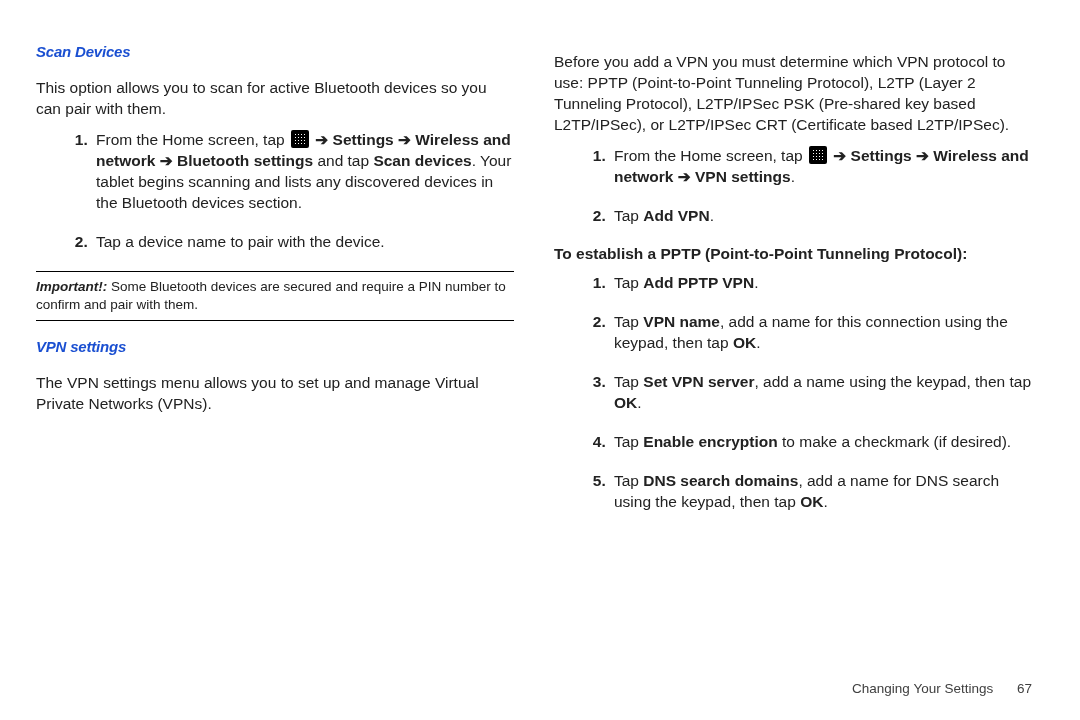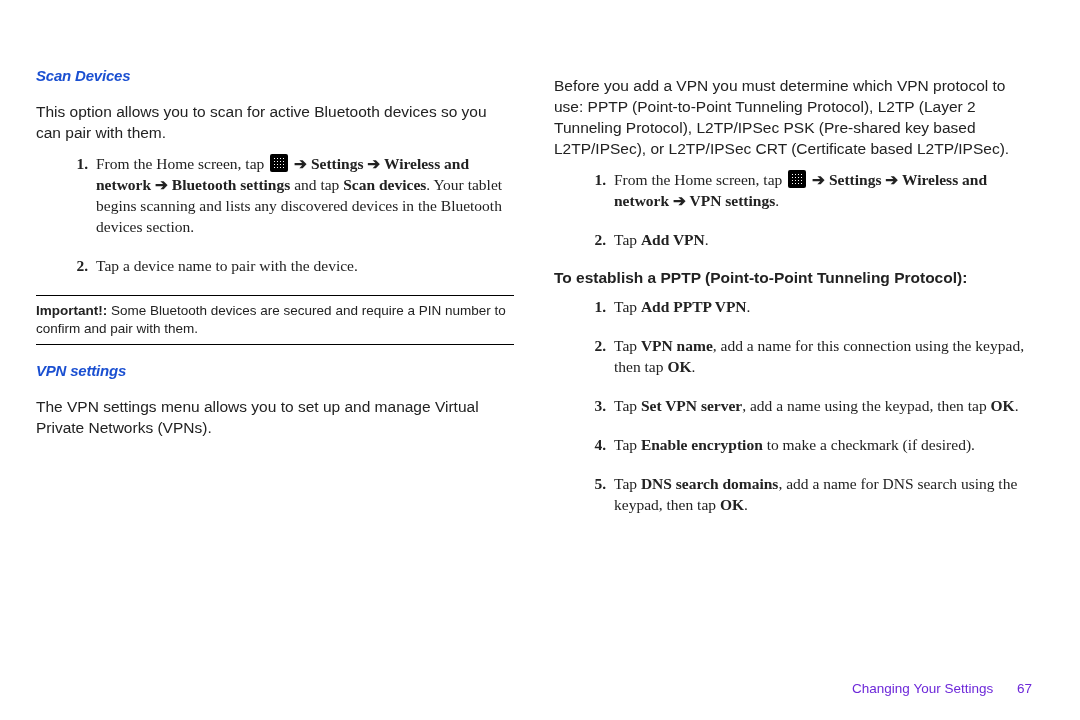--- a/index.html
+++ b/index.html
@@ -10,42 +10,41 @@
     background: #fff;
     font-family: Arial, Helvetica, sans-serif;
     color: #222;
     font-size: 15.5px;
     line-height: 1.35;
     box-sizing: border-box;
   }
   .page {
     display: flex;
     gap: 40px;
-    padding: 60px 48px 20px 36px;
+    padding: 36px 48px 20px 36px;
     height: calc(100% - 40px);
     box-sizing: border-box;
   }
   .col {
     flex: 1;
     min-width: 0;
   }
   h3.blue {
     color: #1a4fd1;
     font-family: "Arial Black", Arial, sans-serif;
     font-style: italic;
     font-weight: 900;
     font-size: 15px;
     margin: 6px 0 8px 0;
     letter-spacing: -0.2px;
   }
   p { margin: 16px 0 10px 0; }
   ol {
     margin: 6px 0 10px 0;
     padding-left: 56px;
-    font-family: Liberation Serif, serif;
   }
   ol > li {
     font-weight: bold;
     margin-bottom: 18px;
     padding-left: 4px;
   }
   ol > li .t {
     font-weight: normal;
   }
   .b { font-weight: bold; }
@@ -88,32 +87,32 @@
       0 9px, 3px 9px, 6px 9px, 9px 9px;
     background-repeat: no-repeat;
   }
   .note {
     border-top: 1px solid #000;
     border-bottom: 1px solid #000;
     padding: 6px 0;
     margin: 10px 0 16px 0;
     font-size: 13.5px;
   }
-  .note .lbl { font-weight: bold; }
+  .note .lbl { font-weight: bold; font-style: italic; }
   .note .txt {  }
   .sub-h {
     font-weight: bold;
     margin: 10px 0 8px 0;
   }
   .footer {
     position: absolute;
     bottom: 22px;
     right: 48px;
     font-size: 13.5px;
-    color: #6d28d9;
+    color: #404040;
   }
   .footer .pg { margin-left: 20px; }
 </style>
 </head>
 <body>
 
 <div class="page">
 
   <div class="col">
     <h3 class="blue">Scan Devices</h3>

